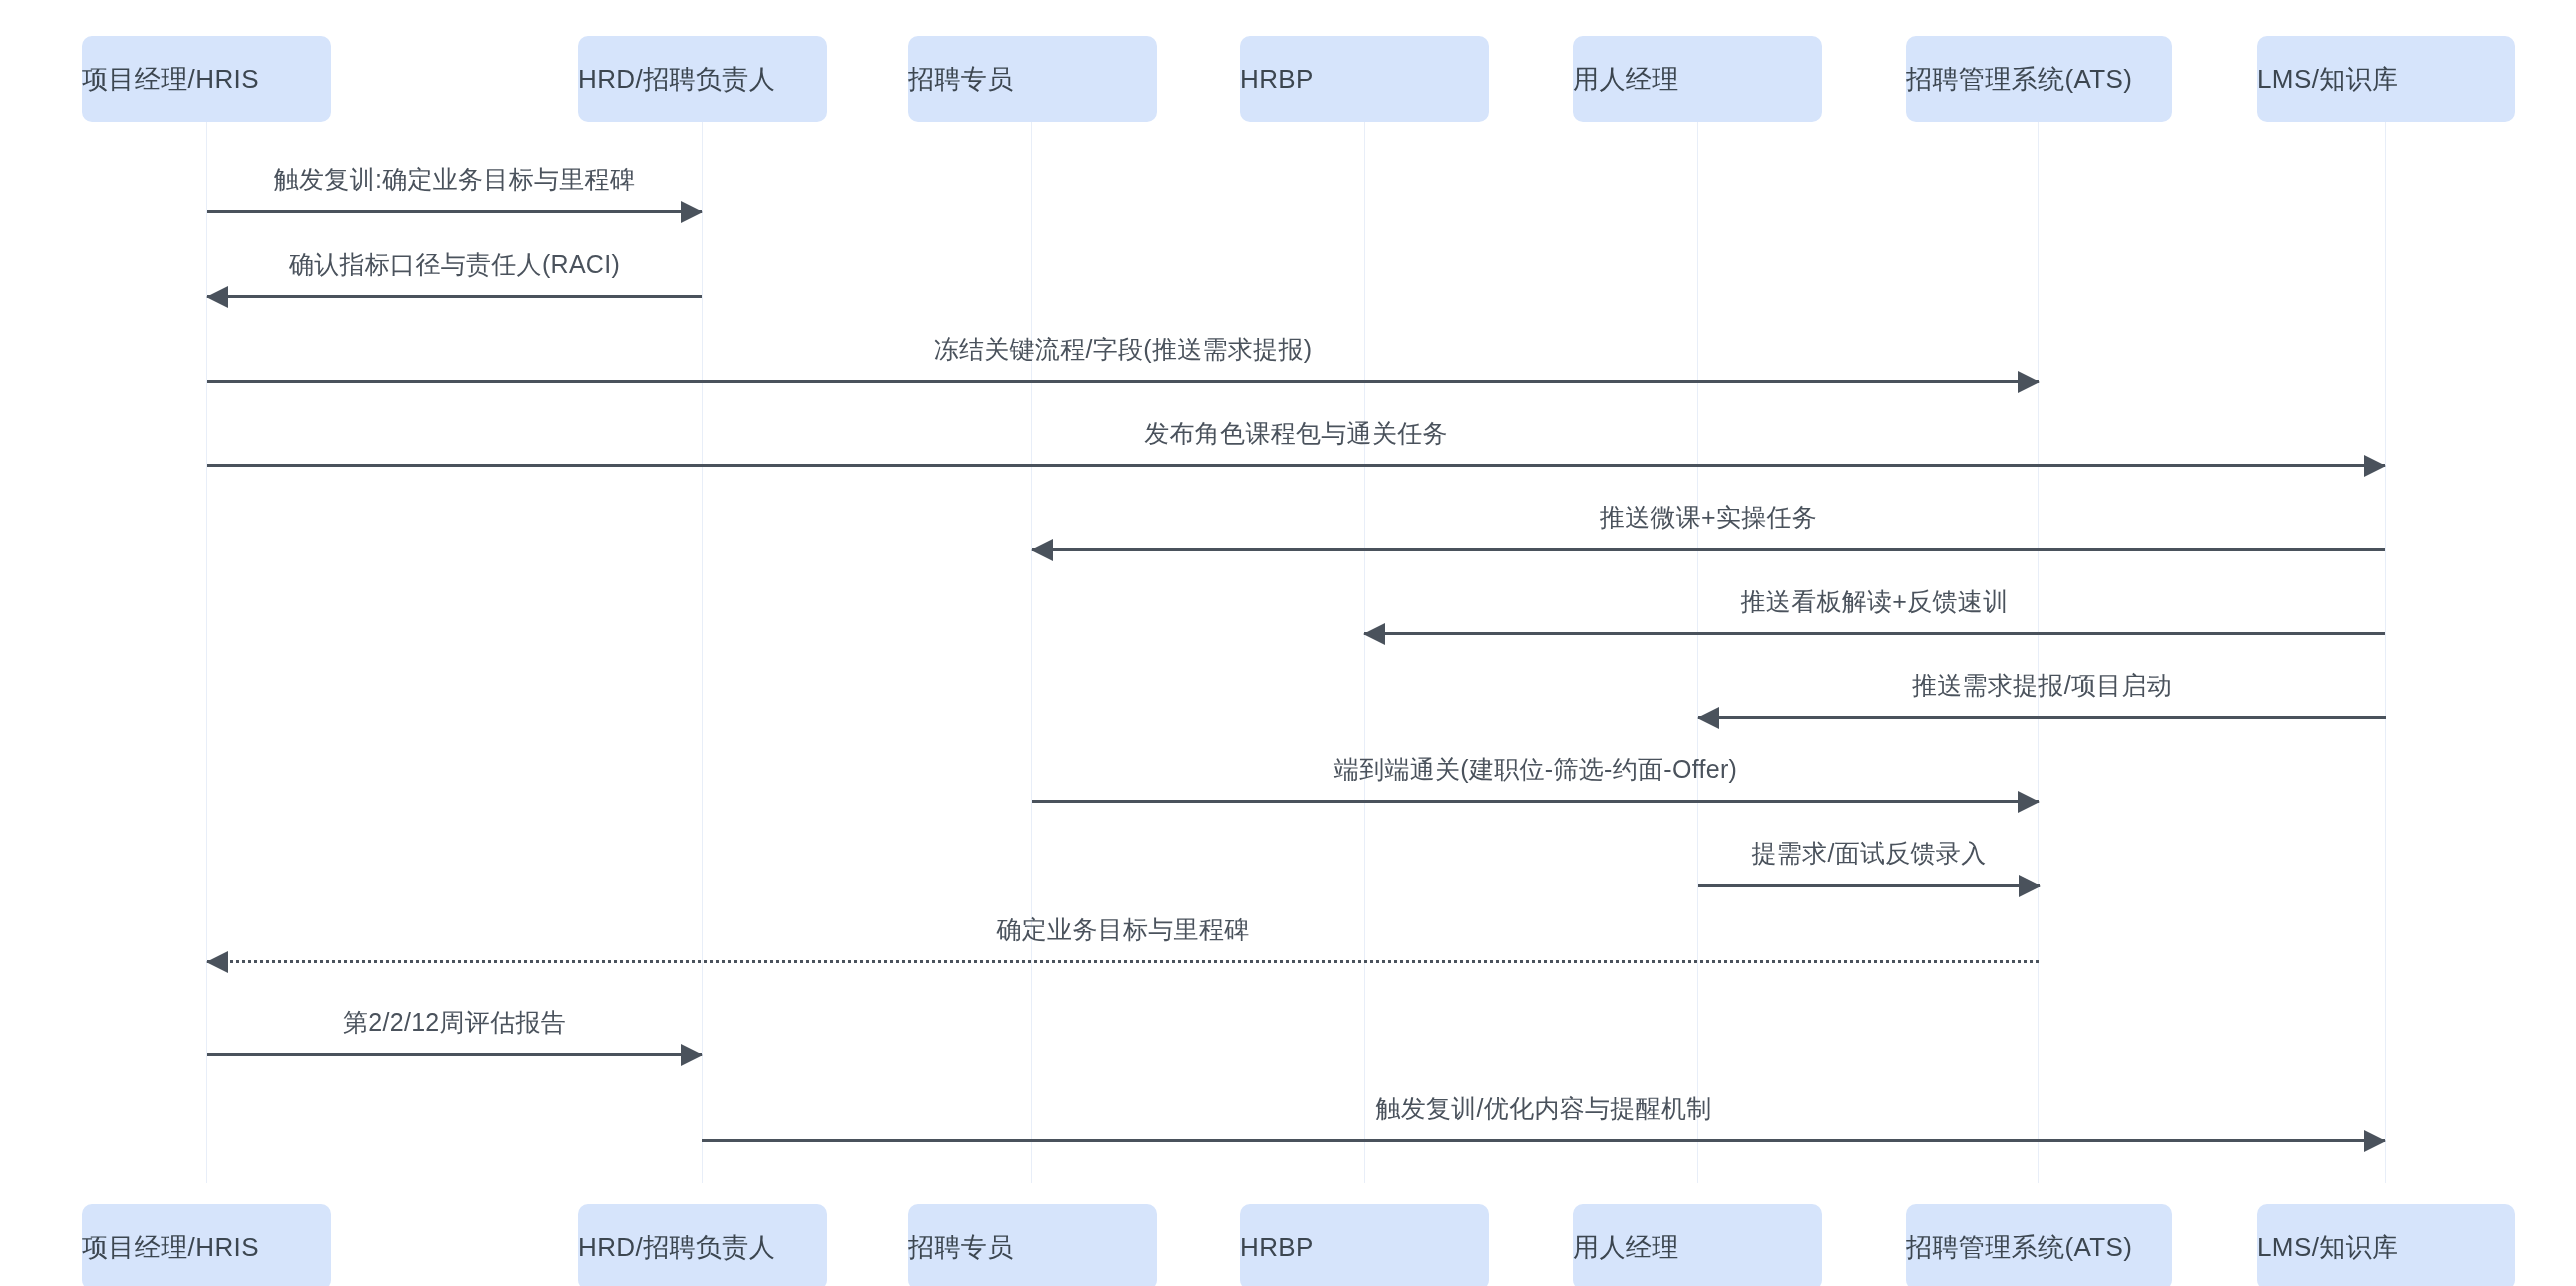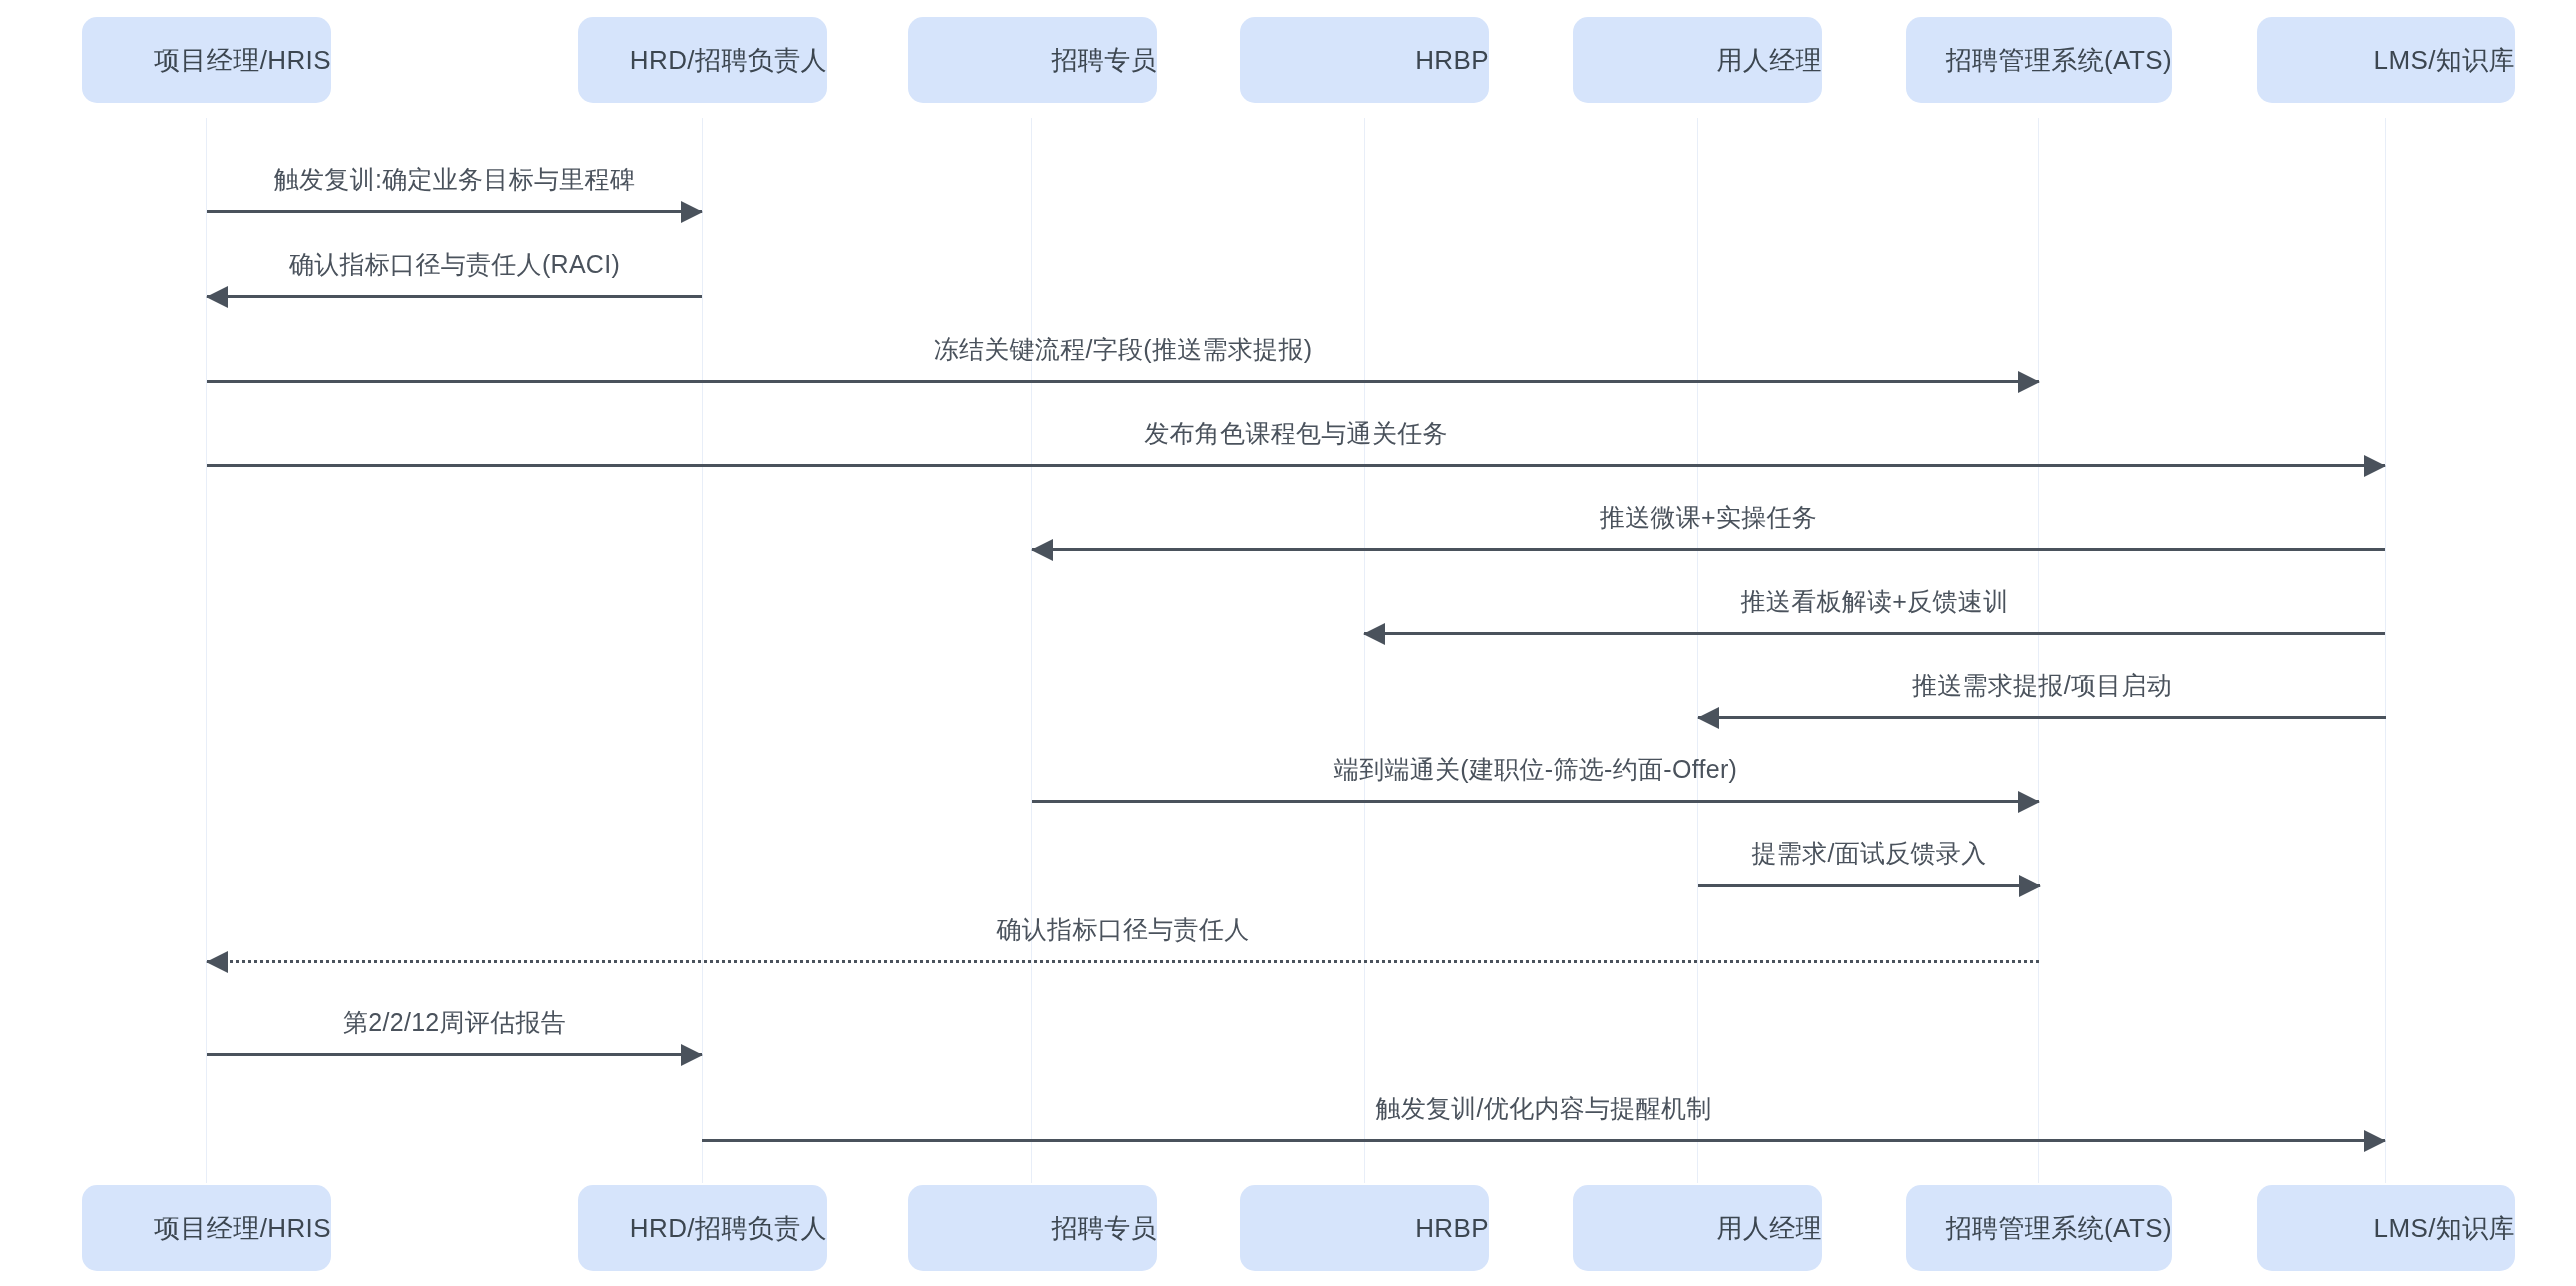--- a/index.html
+++ b/index.html
@@ -11,28 +11,29 @@
     overflow:hidden;
     position:relative;
   }
   #stage{position:relative;width:2576px;height:1286px;}
 
   
   .participant{
     position:absolute;
     box-sizing:border-box;
     background:#d6e4fb;
-    border-radius:15px;
+    border-radius:10px;
     display:flex;
     align-items:center;
-    justify-content:flex-end;
+    justify-content:flex-start;
     color:#3c4650;
     font-size:26px;
     letter-spacing:0.4px;
     white-space:nowrap;
+    margin-top:19px;
   }
   .participant .plabel{pointer-events:none;}
 
   
   .lifeline{
     position:absolute;
     width:0;
     border-left:1.7px solid #e8eef8;
     top:118px;
     height:1065px;
@@ -152,21 +153,21 @@
         <div class="label">端到端通关(建职位-筛选-约面-Offer)</div>
         <div class="line" style="border-top-color: rgb(74, 82, 92);"></div>
         <div class="head" style="border-left-color: rgb(74, 82, 92);"></div>
       </div>
       <div class="msg right" style="left: 1698px; width: 342px; top: 884px;">
         <div class="label">提需求/面试反馈录入</div>
         <div class="line" style="border-top-color: rgb(74, 82, 92);"></div>
         <div class="head" style="border-left-color: rgb(74, 82, 92);"></div>
       </div>
       <div class="msg left dotted" style="left: 207px; width: 1832px; top: 960px;">
-        <div class="label">确认指标口径与责任人</div>
+        <div class="label">确定业务目标与里程碑</div>
         <div class="line" style="border-top-color: rgb(74, 82, 92);"></div>
         <div class="head" style="border-right-color: rgb(74, 82, 92);"></div>
       </div>
       <div class="msg right" style="left: 207px; width: 495px; top: 1053px;">
         <div class="label">第2/2/12周评估报告</div>
         <div class="line" style="border-top-color: rgb(74, 82, 92);"></div>
         <div class="head" style="border-left-color: rgb(74, 82, 92);"></div>
       </div>
       <div class="msg right" style="left: 702px; width: 1683px; top: 1139px;">
         <div class="label">触发复训/优化内容与提醒机制</div>

